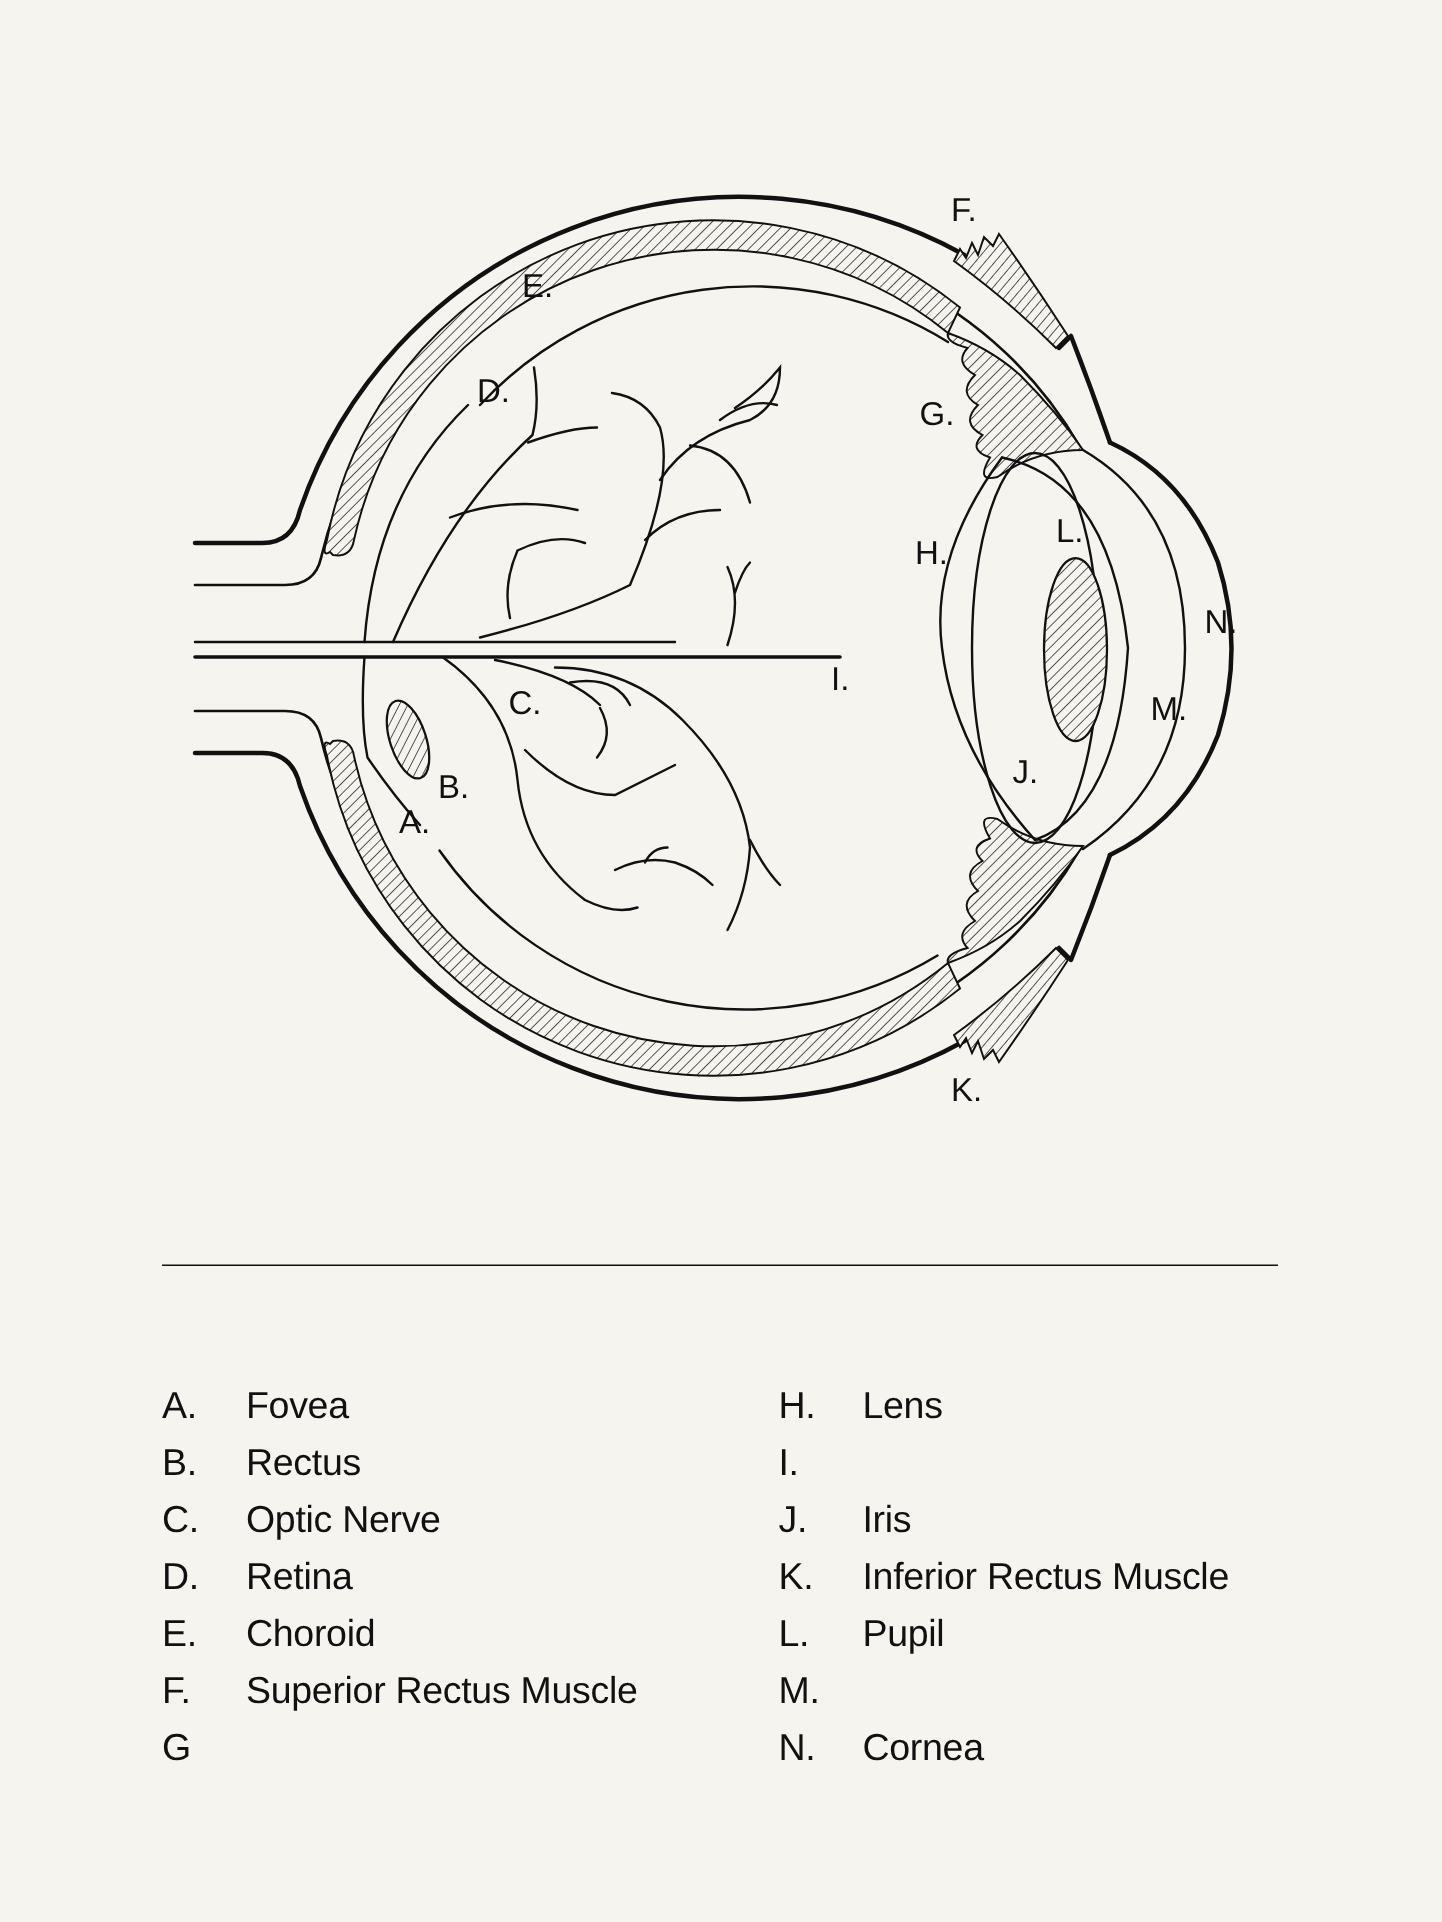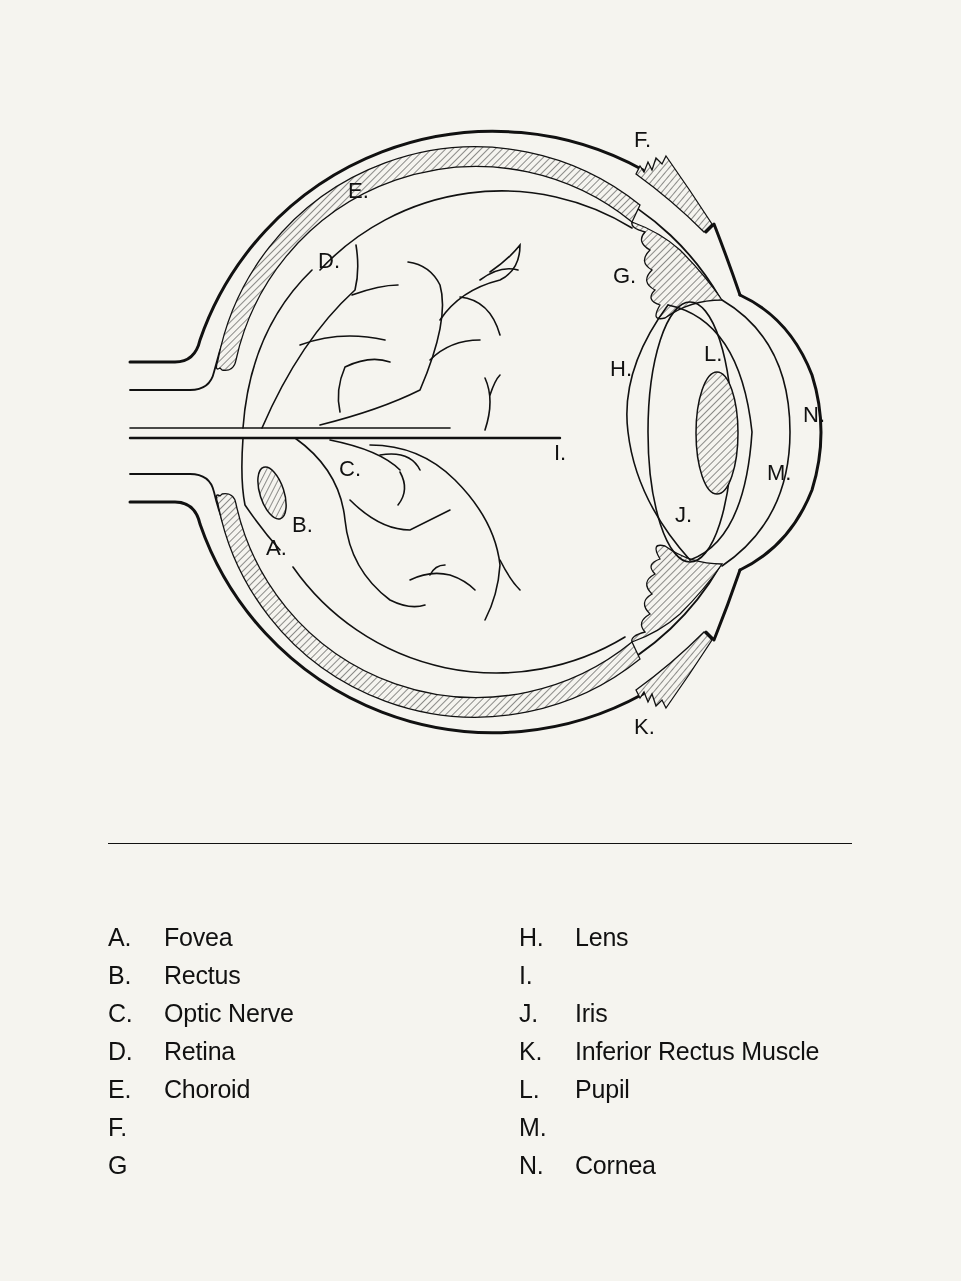--- a/index.html
+++ b/index.html
@@ -156,20 +156,21 @@
   <div class="legend-row">
       <span class="legend-key">D.</span>
       <span class="legend-label">Retina</span>
     </div>
   <div class="legend-row">
       <span class="legend-key">E.</span>
       <span class="legend-label">Choroid</span>
     </div>
   <div class="legend-row">
       <span class="legend-key">F.</span>
+      <span class="legend-label">Superior Rectus Muscle</span>
     </div>
   <div class="legend-row">
       <span class="legend-key">G</span>
     </div>
 </div>
 
 <div class="legend-col right">
   <div class="legend-row">
       <span class="legend-key">H.</span>
       <span class="legend-label">Lens</span>

